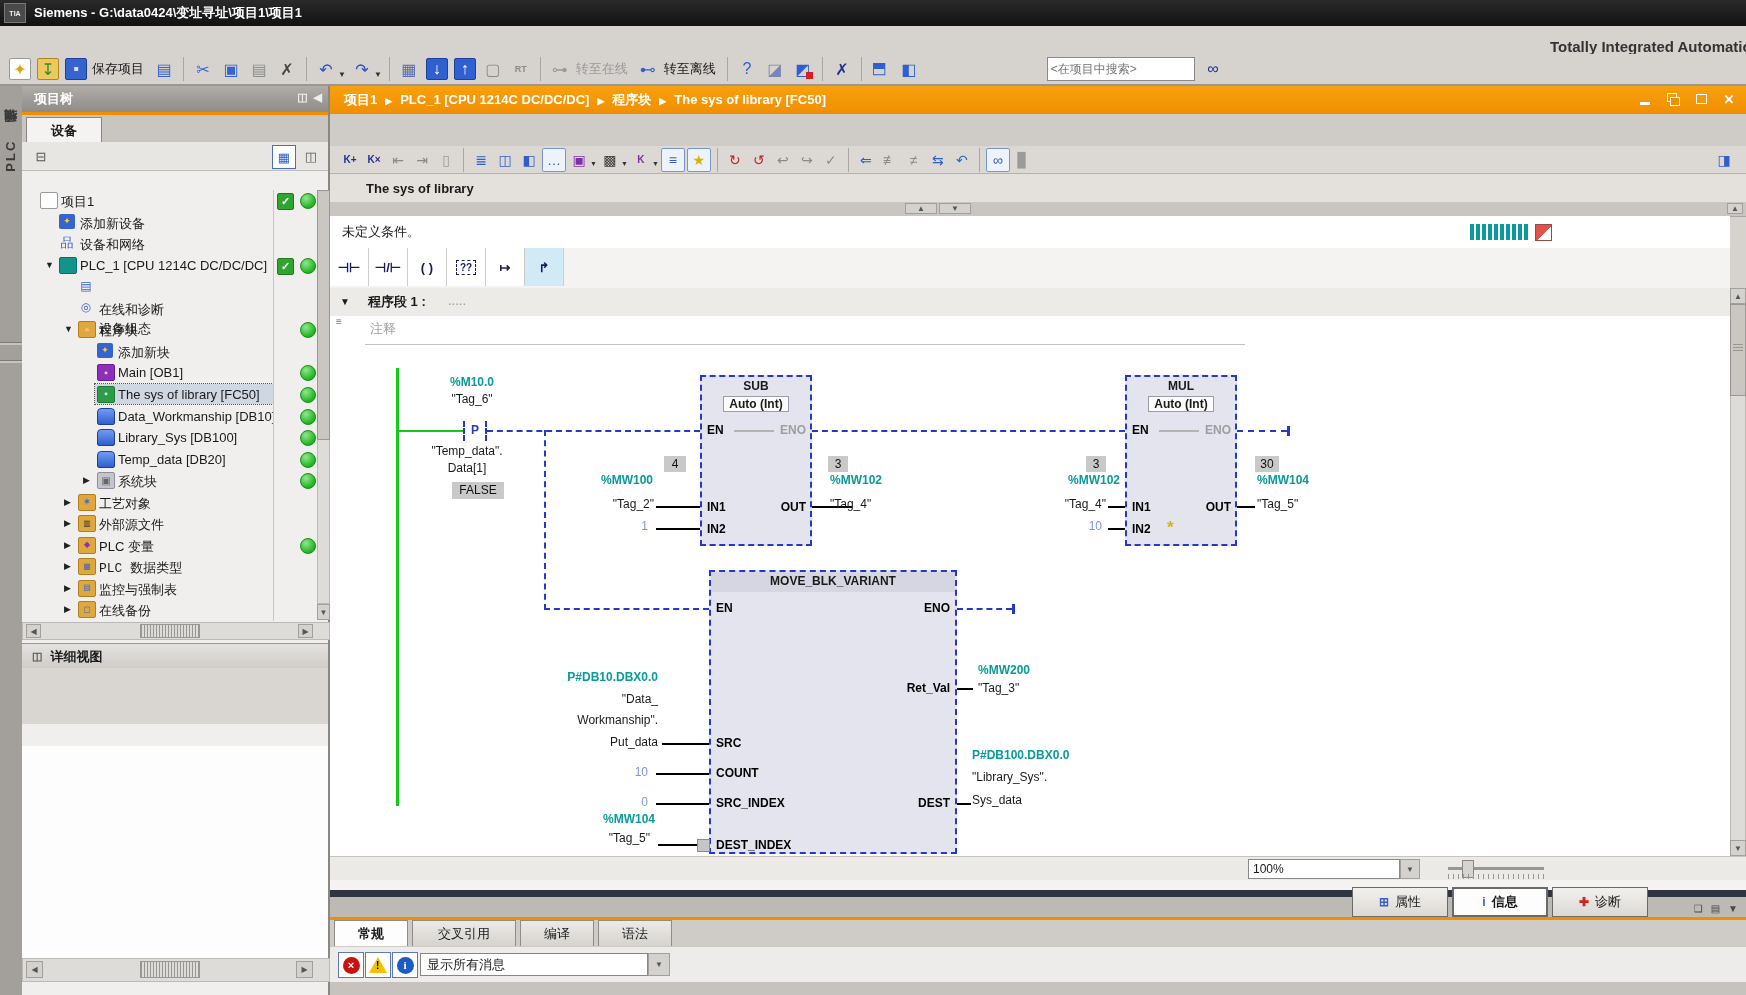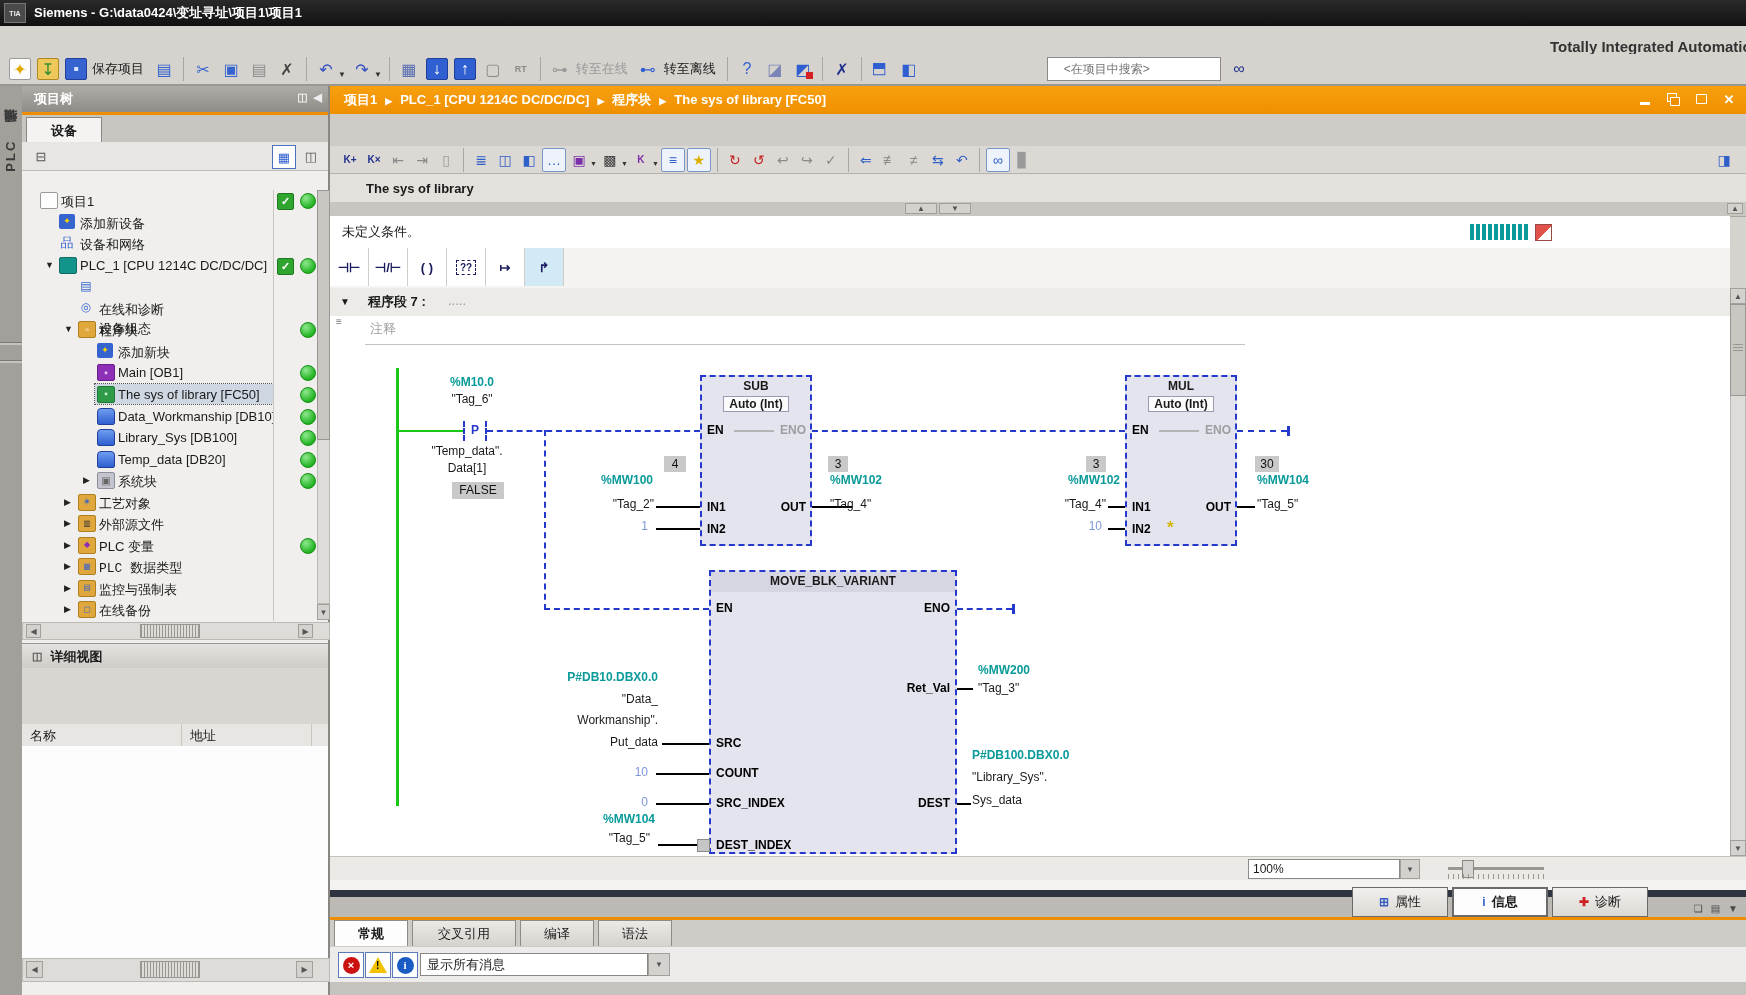--- a/index.html
+++ b/index.html
@@ -12,21 +12,21 @@
   #menubar{left:0;top:26px;width:1746px;height:28px;background:#d6d3ce;display:flex;align-items:center;border-bottom:1px solid #c0bdb8;}
   .menu-item{padding:5px 12px;cursor:default;}
   #brand{right:0;top:38px;width:196px;font-weight:bold;font-size:15px;color:#333;white-space:nowrap;overflow:hidden;}
   #toolbar{left:0;top:54px;width:1746px;height:32px;background:#d6d3ce;border-bottom:2px solid #9a9792;display:flex;align-items:center;padding-left:6px;box-sizing:border-box;}
   .tb-btn{width:24px;height:24px;margin:0 1px;display:flex;align-items:center;justify-content:center;font-size:16px;border:1px solid transparent;border-radius:2px;position:relative;}
   .tb-btn.bgd{width:20px;height:20px;margin:2px 3px;}
   .tb-caret{font-size:8px;color:#333;margin:10px 2px 0 -2px;}
   .tb-sep{width:1px;height:24px;background:#aaa7a2;margin:0 5px;}
   .tb-label{margin:0 6px 0 2px;white-space:nowrap;}
   .tb-dot{position:absolute;right:2px;bottom:2px;width:7px;height:7px;}
-  #search-box{width:140px;height:20px;border:1px solid #8a8a8a;background:#fff;color:#9a9a9a;font-size:12px;padding:1px 16px;margin:0 4px;}
+  #search-box{width:140px;height:20px;border:1px solid #8a8a8a;background:#fff;color:#9a9a9a;font-size:12px;padding:1px 3px;margin:0 4px;}
   .rot90{transform:rotate(90deg);}
   
   #side-strip{left:0;top:86px;width:22px;height:909px;background:#a39f9a;border-right:1px solid #7d7a75;}
   #side-strip-label{left:2px;top:44px;width:18px;writing-mode:vertical-rl;transform:rotate(180deg);font-weight:bold;color:#3a3a3a;font-size:13px;letter-spacing:2px;}
   .strip-div{left:0;width:22px;height:2px;background:#c6c3be;border-top:1px solid #7d7a75;}
   
   #tree-panel{left:22px;top:86px;width:308px;height:909px;background:#f0efed;border-right:2px solid #8a8782;box-sizing:border-box;}
   #tree-header{left:22px;top:86px;width:306px;height:26px;background:linear-gradient(#b0ada8,#8f8c87);color:#fff;font-weight:bold;display:flex;align-items:center;padding-left:12px;box-sizing:border-box;}
   #tree-header-icons{position:absolute;right:6px;top:5px;display:flex;gap:6px;color:#eee;font-size:11px;}
   #tree-orange{left:22px;top:112px;width:306px;height:3px;background:#ef8f00;}
@@ -340,24 +340,20 @@
   <div class="a sb-track" style="left:22px;top:622px;width:308px;height:18px"></div>
   <div class="a sb-btn" style="left:26px;top:624px;width:15px;height:14px">◀</div>
   <div class="a sb-thumb grip" style="left:140px;top:624px;width:60px;height:14px"></div>
   <div class="a sb-btn" style="left:298px;top:624px;width:15px;height:14px">▶</div>
 
   <div class="a" id="detail-header">
     <span style="margin:0 8px 0 10px;color:#555;font-size:11px">◫</span>
     <span>详细视图</span>
   </div>
   <div class="a" id="detail-gray"></div>
-  <div class="a" id="detail-cols">
-      <span class="dcol" style="width: 160px;">名称</span>
-      <span class="dcol" style="width: 130px;">地址</span>
-    </div>
   <div class="a" id="detail-body"></div>
 
   <div class="a sb-track" style="left:22px;top:958px;width:308px;height:24px"></div>
   <div class="a sb-btn" style="left:26px;top:961px;width:17px;height:17px">◀</div>
   <div class="a sb-thumb grip" style="left:140px;top:961px;width:60px;height:17px"></div>
   <div class="a sb-btn" style="left:296px;top:961px;width:17px;height:17px">▶</div>
 
   <div class="a" id="crumbbar">
     <span id="crumbs"><span class="crumb">项目1</span><span class="crumb-sep">▶</span><span class="crumb">PLC_1 [CPU 1214C DC/DC/DC]</span><span class="crumb-sep">▶</span><span class="crumb">程序块</span><span class="crumb-sep">▶</span><span class="crumb">The sys of library [FC50]</span></span>
     <span id="win-controls">
@@ -432,21 +428,21 @@
       <span class="lad-cell">( )</span>
       <span class="lad-cell">
         <span class="lad-dash">??</span>
       </span>
       <span class="lad-cell">↦</span>
       <span class="lad-cell act">↱</span>
     </div>
 
   <div class="a" id="net-header">
     <span class="a" style="left:10px;top:8px;font-size:10px">▼</span>
-    <span class="a" style="left:38px;top:5px;font-weight:bold">程序段 7 :</span>
+    <span class="a" style="left:38px;top:5px;font-weight:bold">程序段 1 :</span>
     <span class="a" style="left:118px;top:5px;color:#9a9a9a">.....</span>
   </div>
   <div class="a" id="net-comment">
     <span class="a" style="left:40px;top:4px;color:#a0a0a0">注释</span>
   </div>
   <div class="a" id="comment-line"></div>
   <div class="a" id="canvas"></div>
   <div class="a" style="left:336px;top:316px;width:16px;height:12px;color:#777;font-size:10px">≡</div>
 
   <div class="gwire" style="left:396px;top:368px;width:3px;height:438px"></div>

